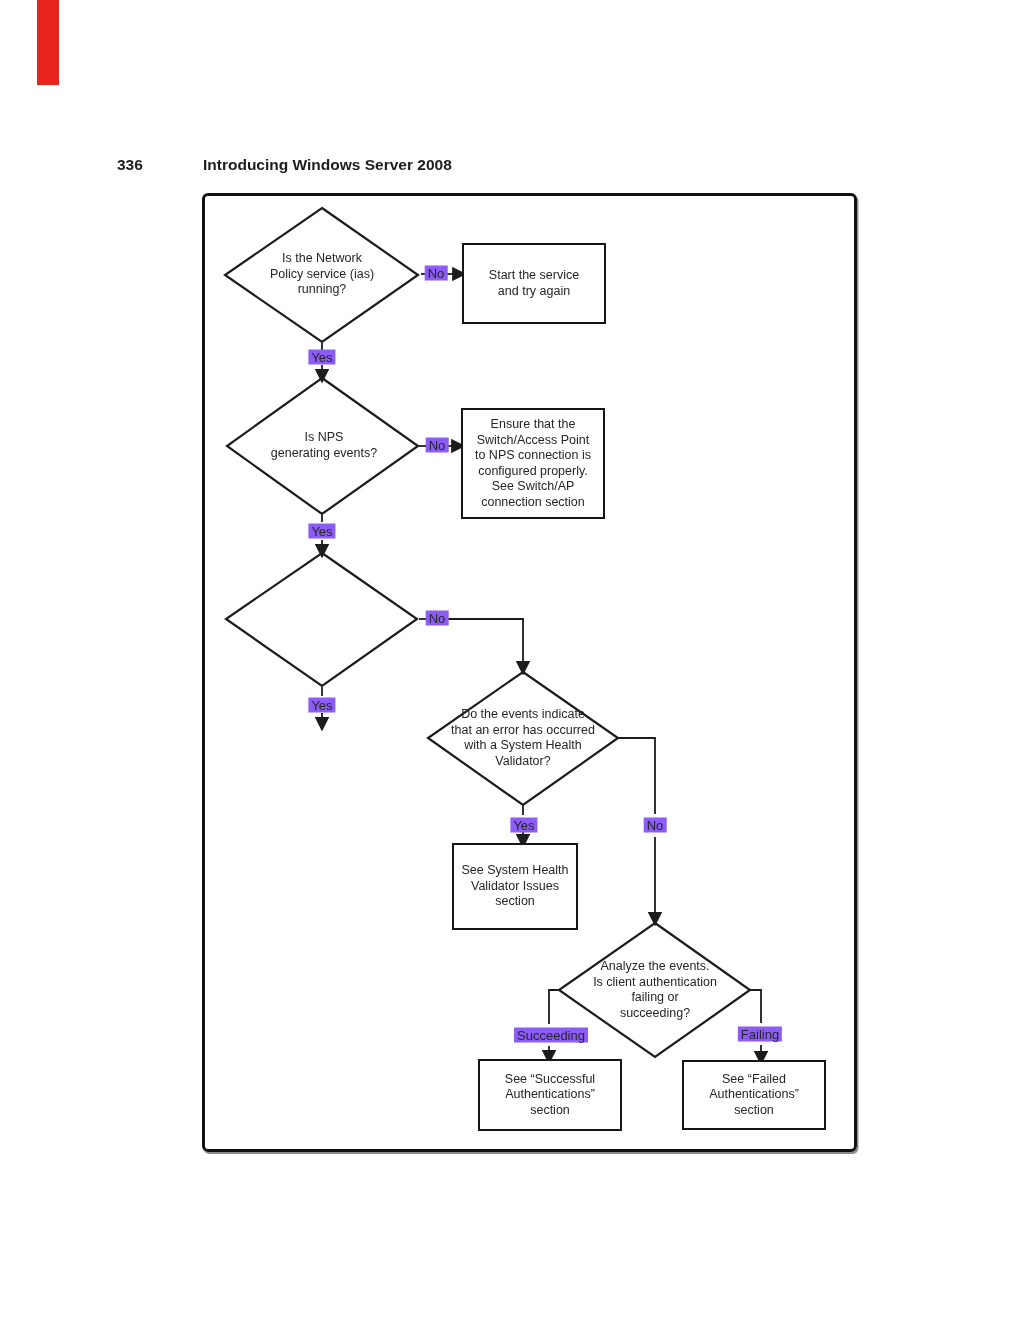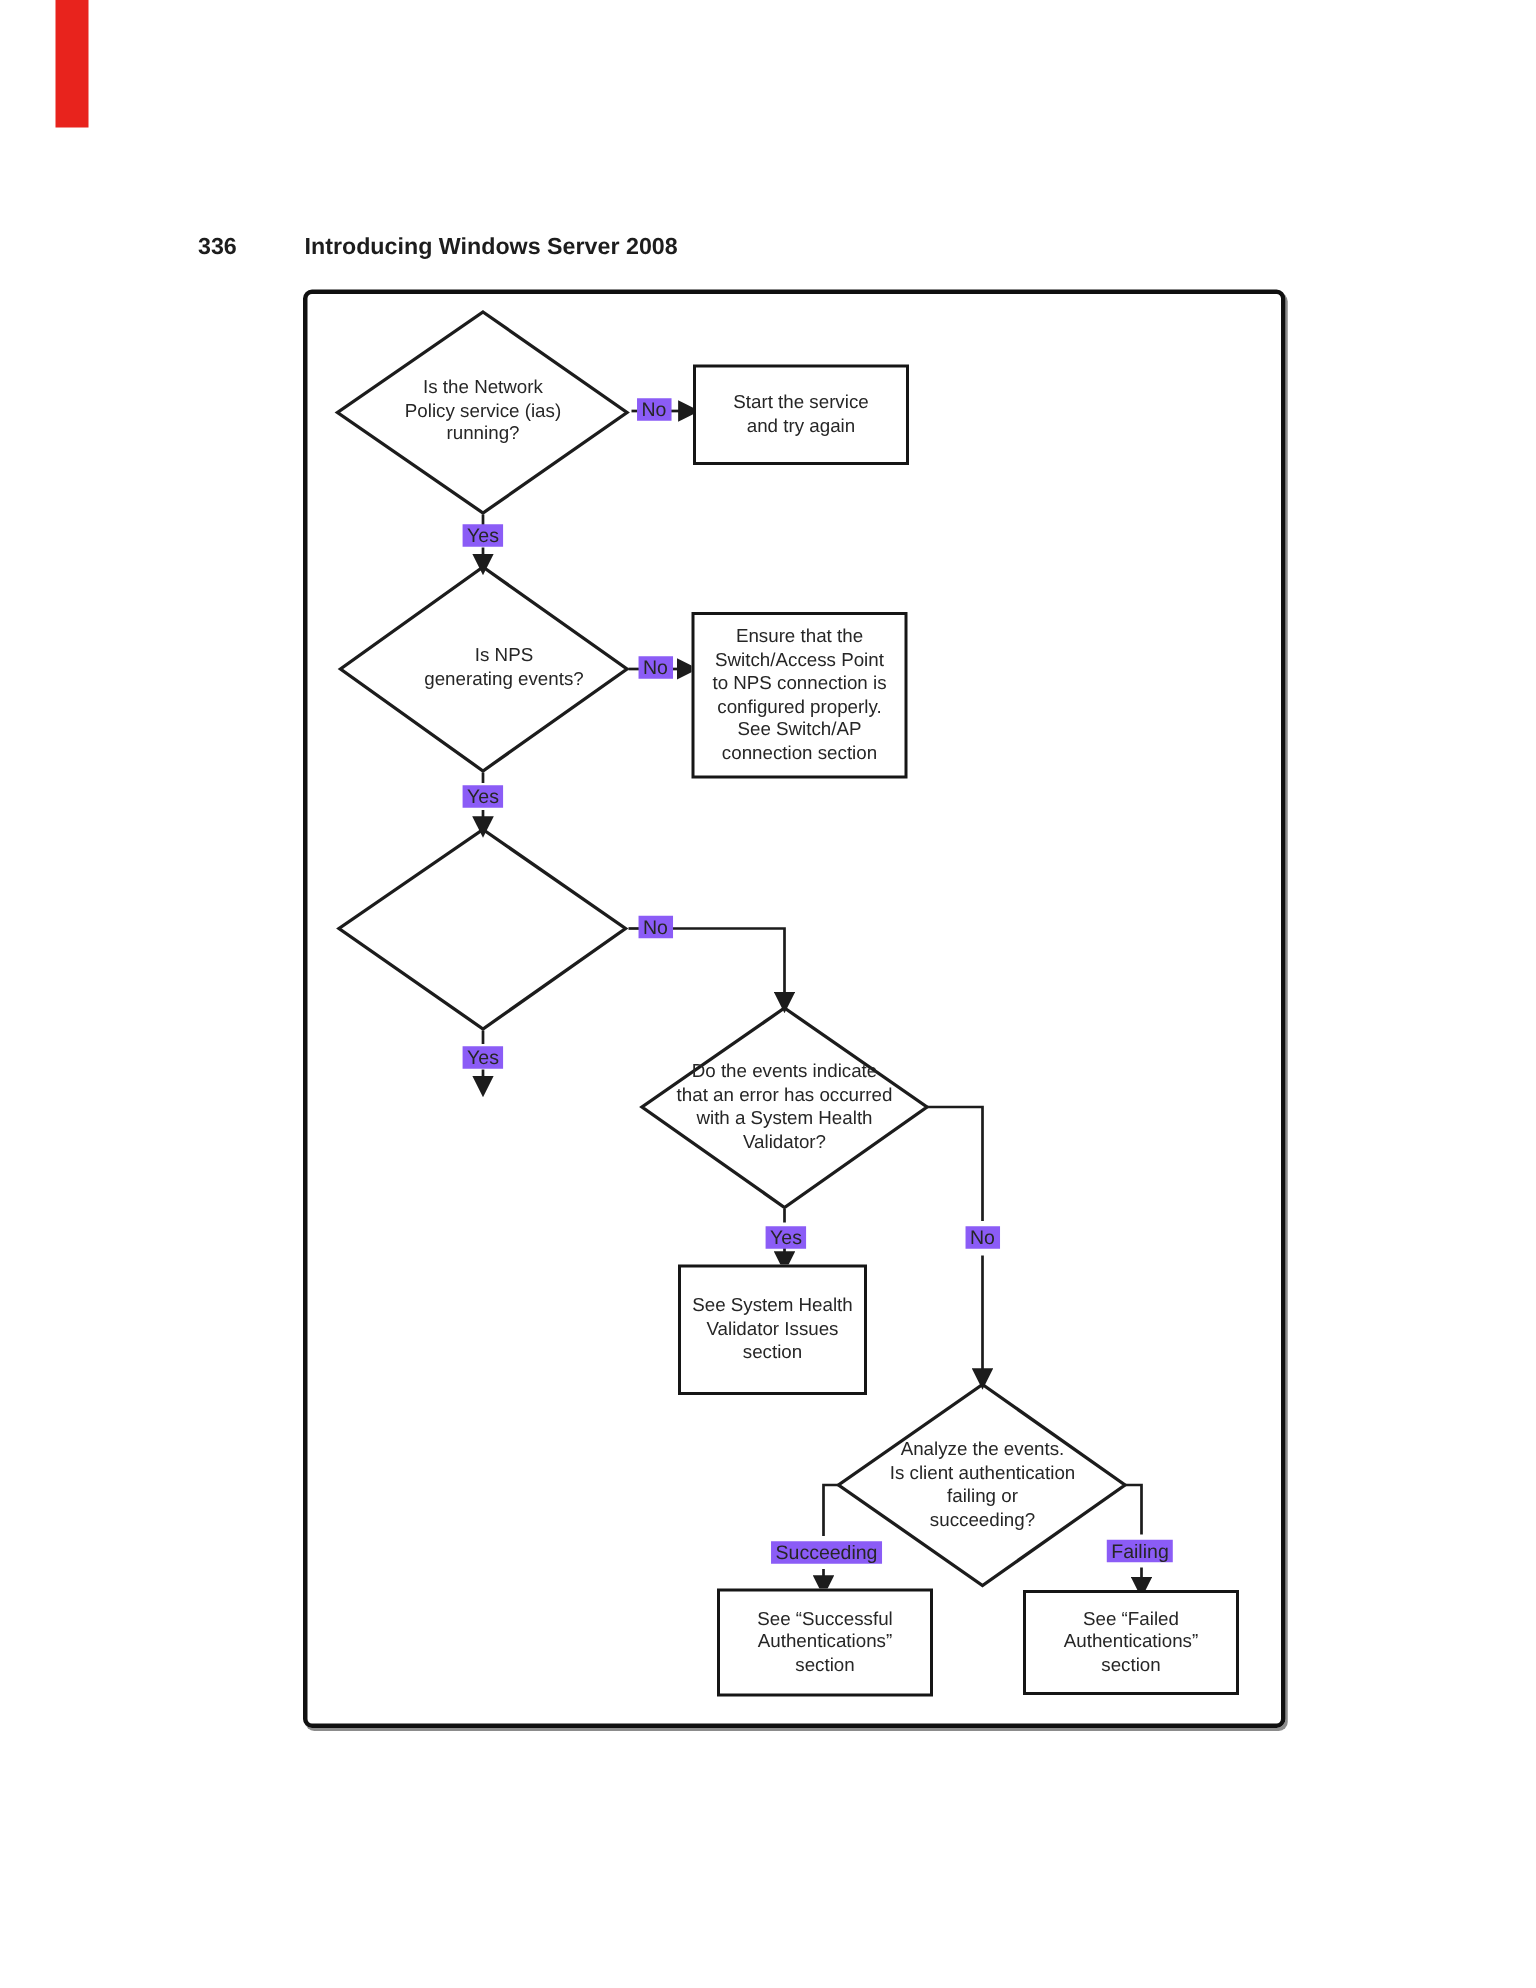--- a/index.html
+++ b/index.html
@@ -2,21 +2,21 @@
 <html><head>
 <meta charset="utf-8">
 <style>
   html,body { margin:0; padding:0; background:#ffffff; }
   .page {
     position:relative; width:1024px; height:1325px; background:#ffffff;
     font-family:"Liberation Sans","DejaVu Sans",sans-serif; color:#262626;
     overflow:hidden;
   }
   .edge-tab { position:absolute; left:37px; top:0; width:22px; height:85px; }
-  .hdr-num  { position:absolute; left:132px; top:156px; font-size:15.5px; font-weight:700; color:#1d1d1d; }
+  .hdr-num  { position:absolute; left:117px; top:156px; font-size:15.5px; font-weight:700; color:#1d1d1d; }
   .hdr-title{ position:absolute; left:203px; top:156px; font-size:15.5px; font-weight:700; color:#1d1d1d; }
   .frame {
     position:absolute; left:202px; top:193px; width:655px; height:959px;
     border:3px solid #101010; border-radius:6px; box-sizing:border-box;
     box-shadow:1.5px 2px 0 rgba(0,0,0,0.45);
   }
   svg.layer { position:absolute; left:0; top:0; width:1024px; height:1325px; }
   .dtext {
     position:absolute; transform:translate(-50%,-50%); text-align:center;
     white-space:pre-line; font-size:12.5px; line-height:15.5px; color:#262626;
@@ -24,29 +24,29 @@
   .action {
     position:absolute; box-sizing:border-box; background:#ffffff;
     border:2.5px solid #161616; display:flex; align-items:center; justify-content:center;
     text-align:center; white-space:pre-line; font-size:12.5px; line-height:15.5px; color:#262626;
   }
   .lbl {
     position:absolute; transform:translate(-50%,-50%); background:#8b5cf6;
     padding:0 3px; font-size:13px; color:#262626; white-space:nowrap;
   }
   
-  .r1 { left:462px; top:243px; width:144px; height:67px; }
+  .r1 { left:462px; top:243px; width:144px; height:81px; }
   .r2 { left:461px; top:408px; width:144px; height:111px; }
   .r3 { left:237px; top:726px; width:176px; height:164px; }
   .r4 { left:452px; top:843px; width:126px; height:87px; }
   .r5 { left:478px; top:1059px; width:144px; height:72px; }
   .r6 { left:682px; top:1060px; width:144px; height:70px; }
   
   .t1 { left:322px; top:274px; width:175px; }
-  .t2 { left:336px; top:445px; width:180px; }
+  .t2 { left:324px; top:445px; width:180px; }
   .t3 { left:322px; top:619px; width:205px; }
   .t4 { left:523px; top:738px; width:210px;text-align:center; }
   .t5 { left:655px; top:990px; width:200px; }
   
   .p-d1no  { left:436px; top:273px; }
   .p-d1yes { left:322px; top:357px; }
   .p-d2no  { left:437px; top:445px; }
   .p-d2yes { left:322px; top:531px; }
   .p-d3no  { left:437px; top:618px; }
   .p-d3yes { left:322px; top:705px; }

